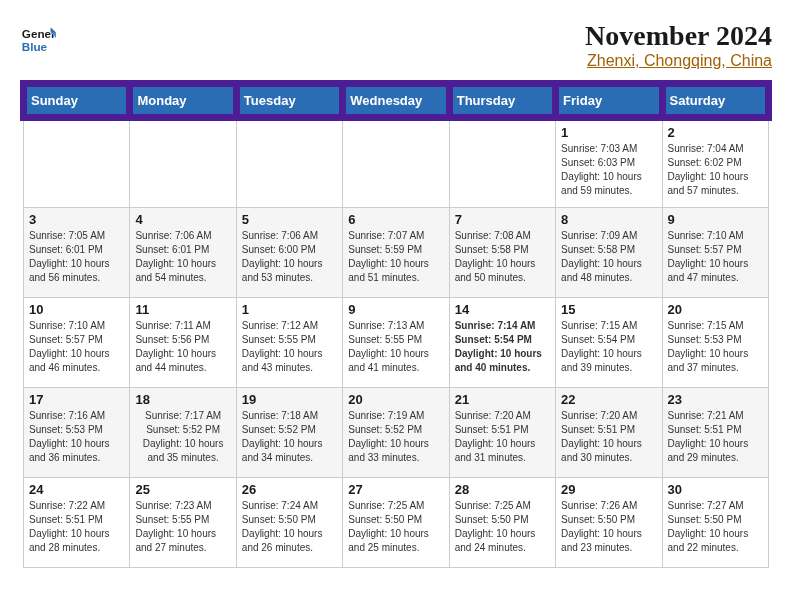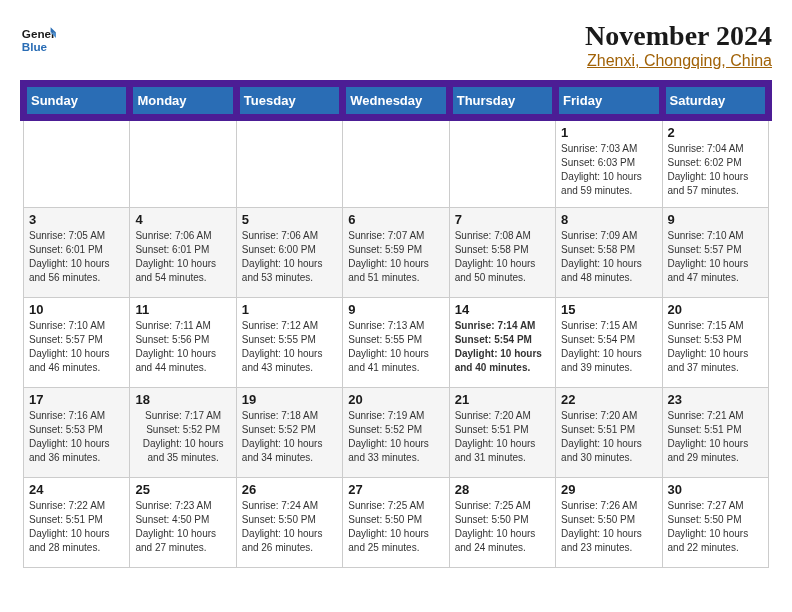--- a/index.html
+++ b/index.html
@@ -265,21 +265,21 @@
       <tr>
         <td>
           <span class="day-num">24</span>
           <div class="day-info" style="white-space: pre-line;">Sunrise: 7:22 AM
 Sunset: 5:51 PM
 Daylight: 10 hours and 28 minutes.</div>
         </td>
         <td>
           <span class="day-num">25</span>
           <div class="day-info" style="white-space: pre-line;">Sunrise: 7:23 AM
-Sunset: 4:50 PM
+Sunset: 5:55 PM
 Daylight: 10 hours and 27 minutes.</div>
         </td>
         <td>
           <span class="day-num">26</span>
           <div class="day-info" style="white-space: pre-line;">Sunrise: 7:24 AM
 Sunset: 5:50 PM
 Daylight: 10 hours and 26 minutes.</div>
         </td>
         <td>
           <span class="day-num">27</span>

